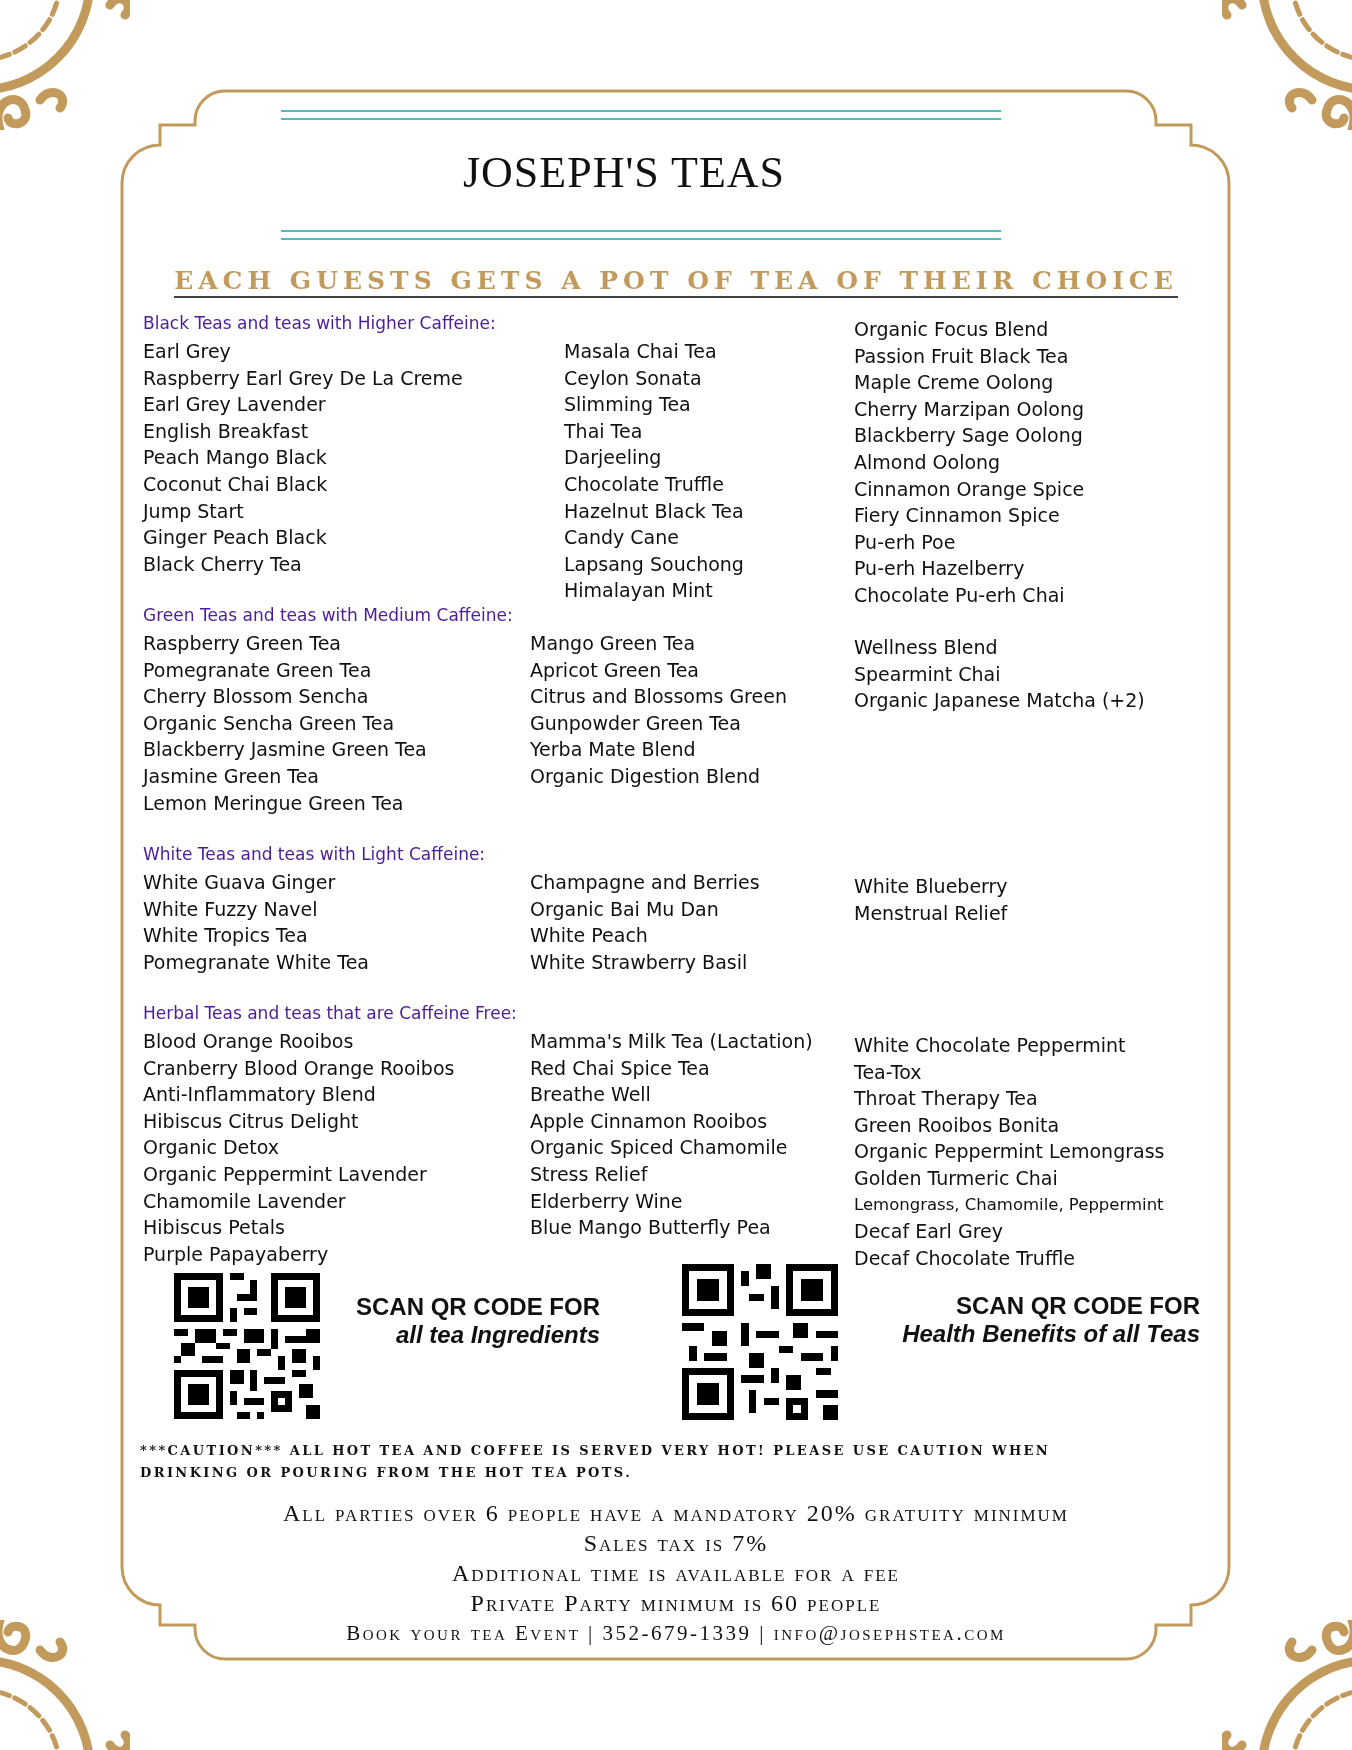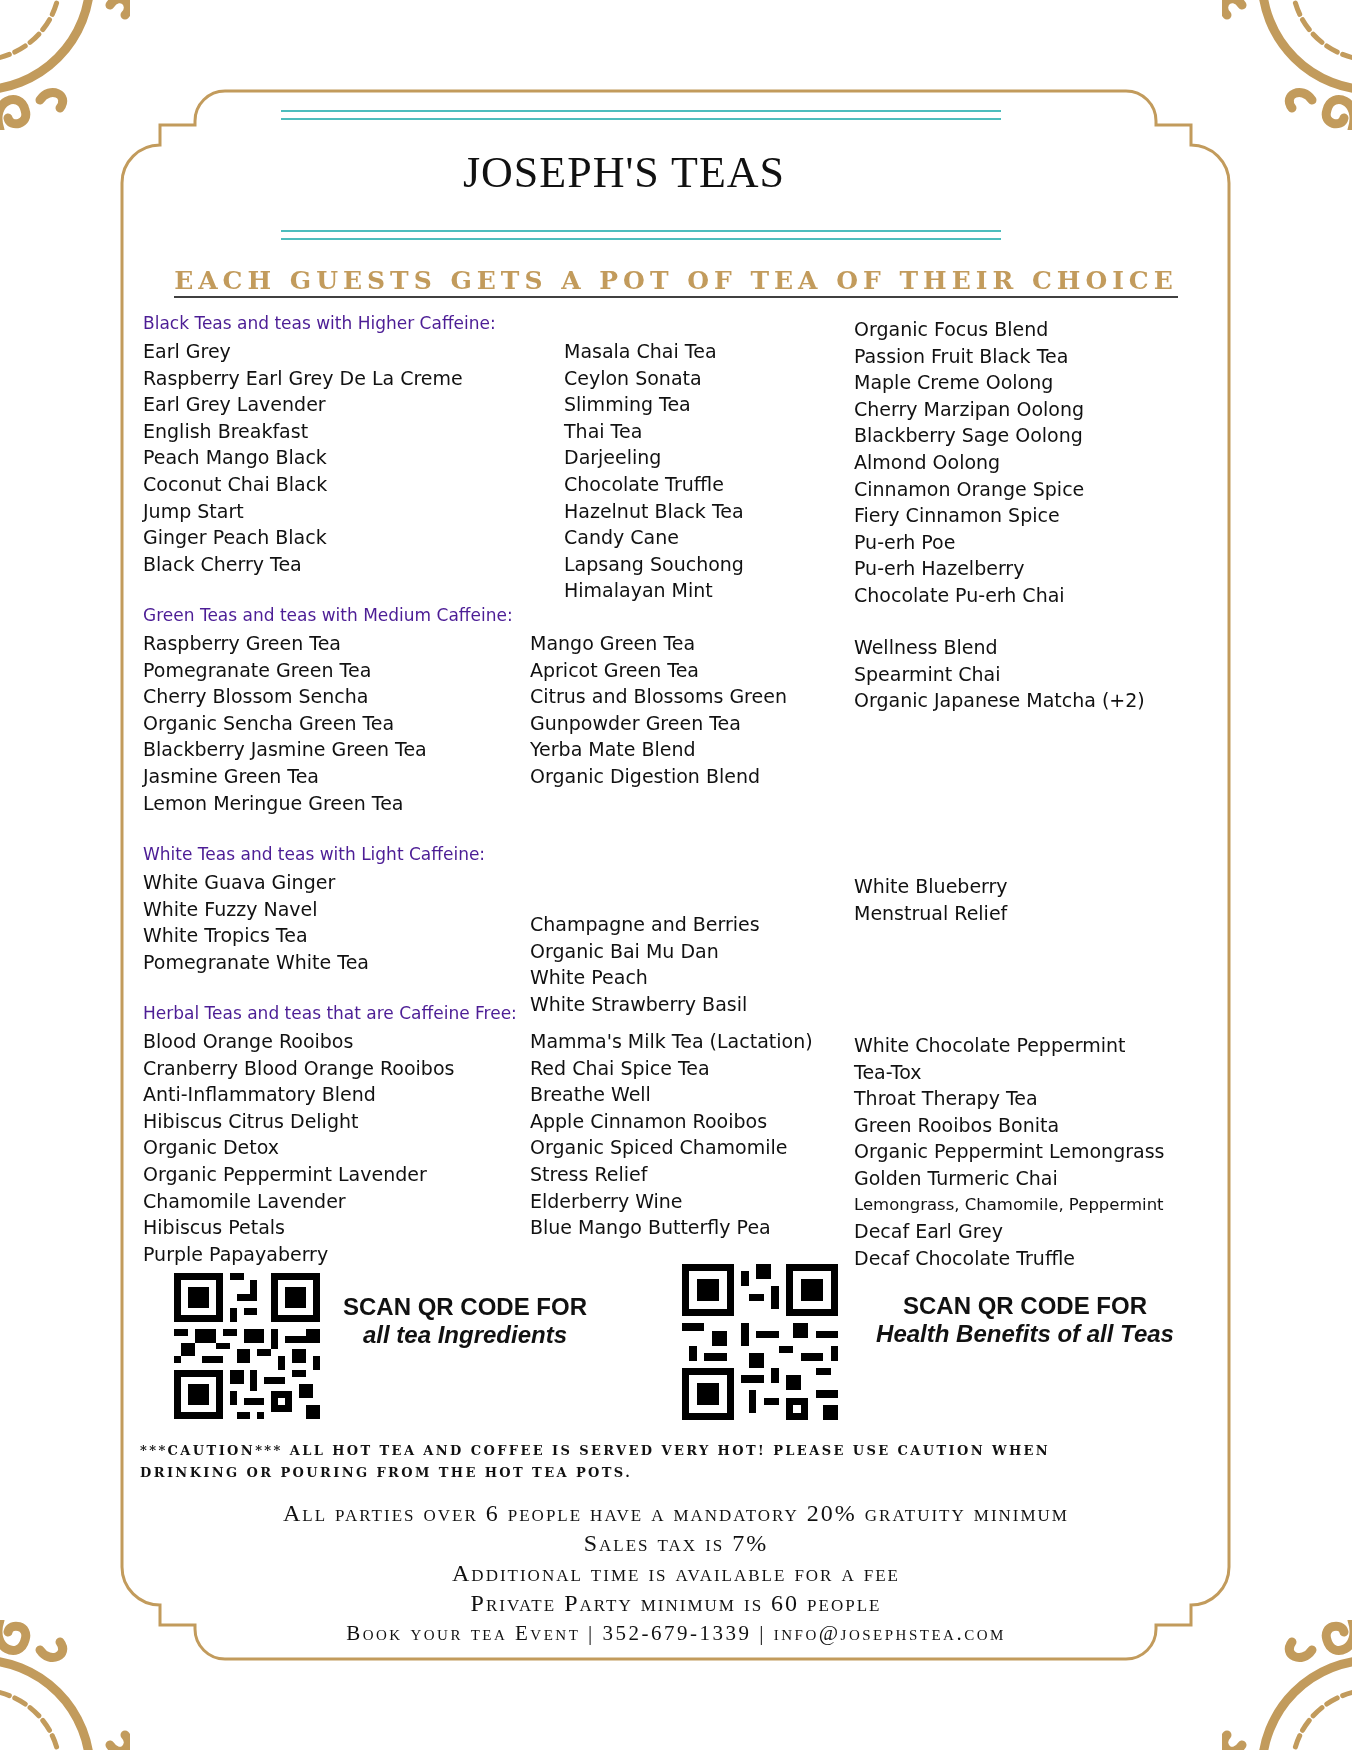--- a/index.html
+++ b/index.html
@@ -16,21 +16,21 @@
     font-family: "Liberation Serif", serif; font-size: 44px; letter-spacing: 1px; color: #111; }
   .subtitle { position: absolute; left: 0; width: 1352px; top: 266px; text-align: center; }
   .subtitle span { font-family: "DejaVu Serif", serif; font-weight: bold; font-size: 25px;
     letter-spacing: 5px; color: #c29b5c; border-bottom: 2px solid #404040; padding-bottom: 1px; }
   .section-head { position: absolute; left: 143px; font-size: 17px; color: #4c1d95; }
   .col { position: absolute; font-size: 19px; line-height: 26.6px; color: #111; white-space: nowrap; }
   .col div { height: 26.6px; }
   .small { font-size: 16.5px; }
   .qr { position: absolute; background: #fff; }
   .qr svg { width: 100%; height: 100%; }
-  .qr-text { position: absolute; text-align: center; font-family: "Liberation Sans", sans-serif; color: #111; }
+  .qr-text { position: absolute; text-align: right; font-family: "Liberation Sans", sans-serif; color: #111; }
   .qr-text .l1 { font-size: 24px; font-weight: bold; }
   .qr-text .l2 { font-size: 24px; font-weight: bold; font-style: italic; }
   .caution { position: absolute; left: 140px; width: 1072px; top: 1440px; text-align: left;
     font-family: "DejaVu Serif", serif; font-weight: bold; font-size: 13px; letter-spacing: 2.4px; line-height: 22px; color: #111; }
   .policies { position: absolute; left: 0; width: 1352px; top: 1498px; text-align: center;
     font-family: "Liberation Serif", serif; color: #111; }
   .policies div { font-variant: small-caps; font-size: 24px; letter-spacing: 2px; height: 30px; line-height: 30px; }
 </style>
 </head>
 <body>
@@ -154,21 +154,21 @@
   <div>Organic Japanese Matcha (+2)</div>
 </div>
 
 <div class="section-head" style="top:844px;">White Teas  and teas with Light Caffeine:</div>
 <div class="col" style="left:143px;top:869px;">
   <div>White Guava Ginger</div>
   <div>White Fuzzy Navel</div>
   <div>White Tropics Tea</div>
   <div>Pomegranate White Tea</div>
 </div>
-<div class="col" style="left:530px;top:869px;margin-top:42px;">
+<div class="col" style="left:530px;top:869px;">
   <div>Champagne and Berries</div>
   <div>Organic Bai Mu Dan</div>
   <div>White Peach</div>
   <div>White Strawberry Basil</div>
 </div>
 <div class="col" style="left:854px;top:873px;">
   <div>White Blueberry</div>
   <div>Menstrual Relief</div>
 </div>
 

